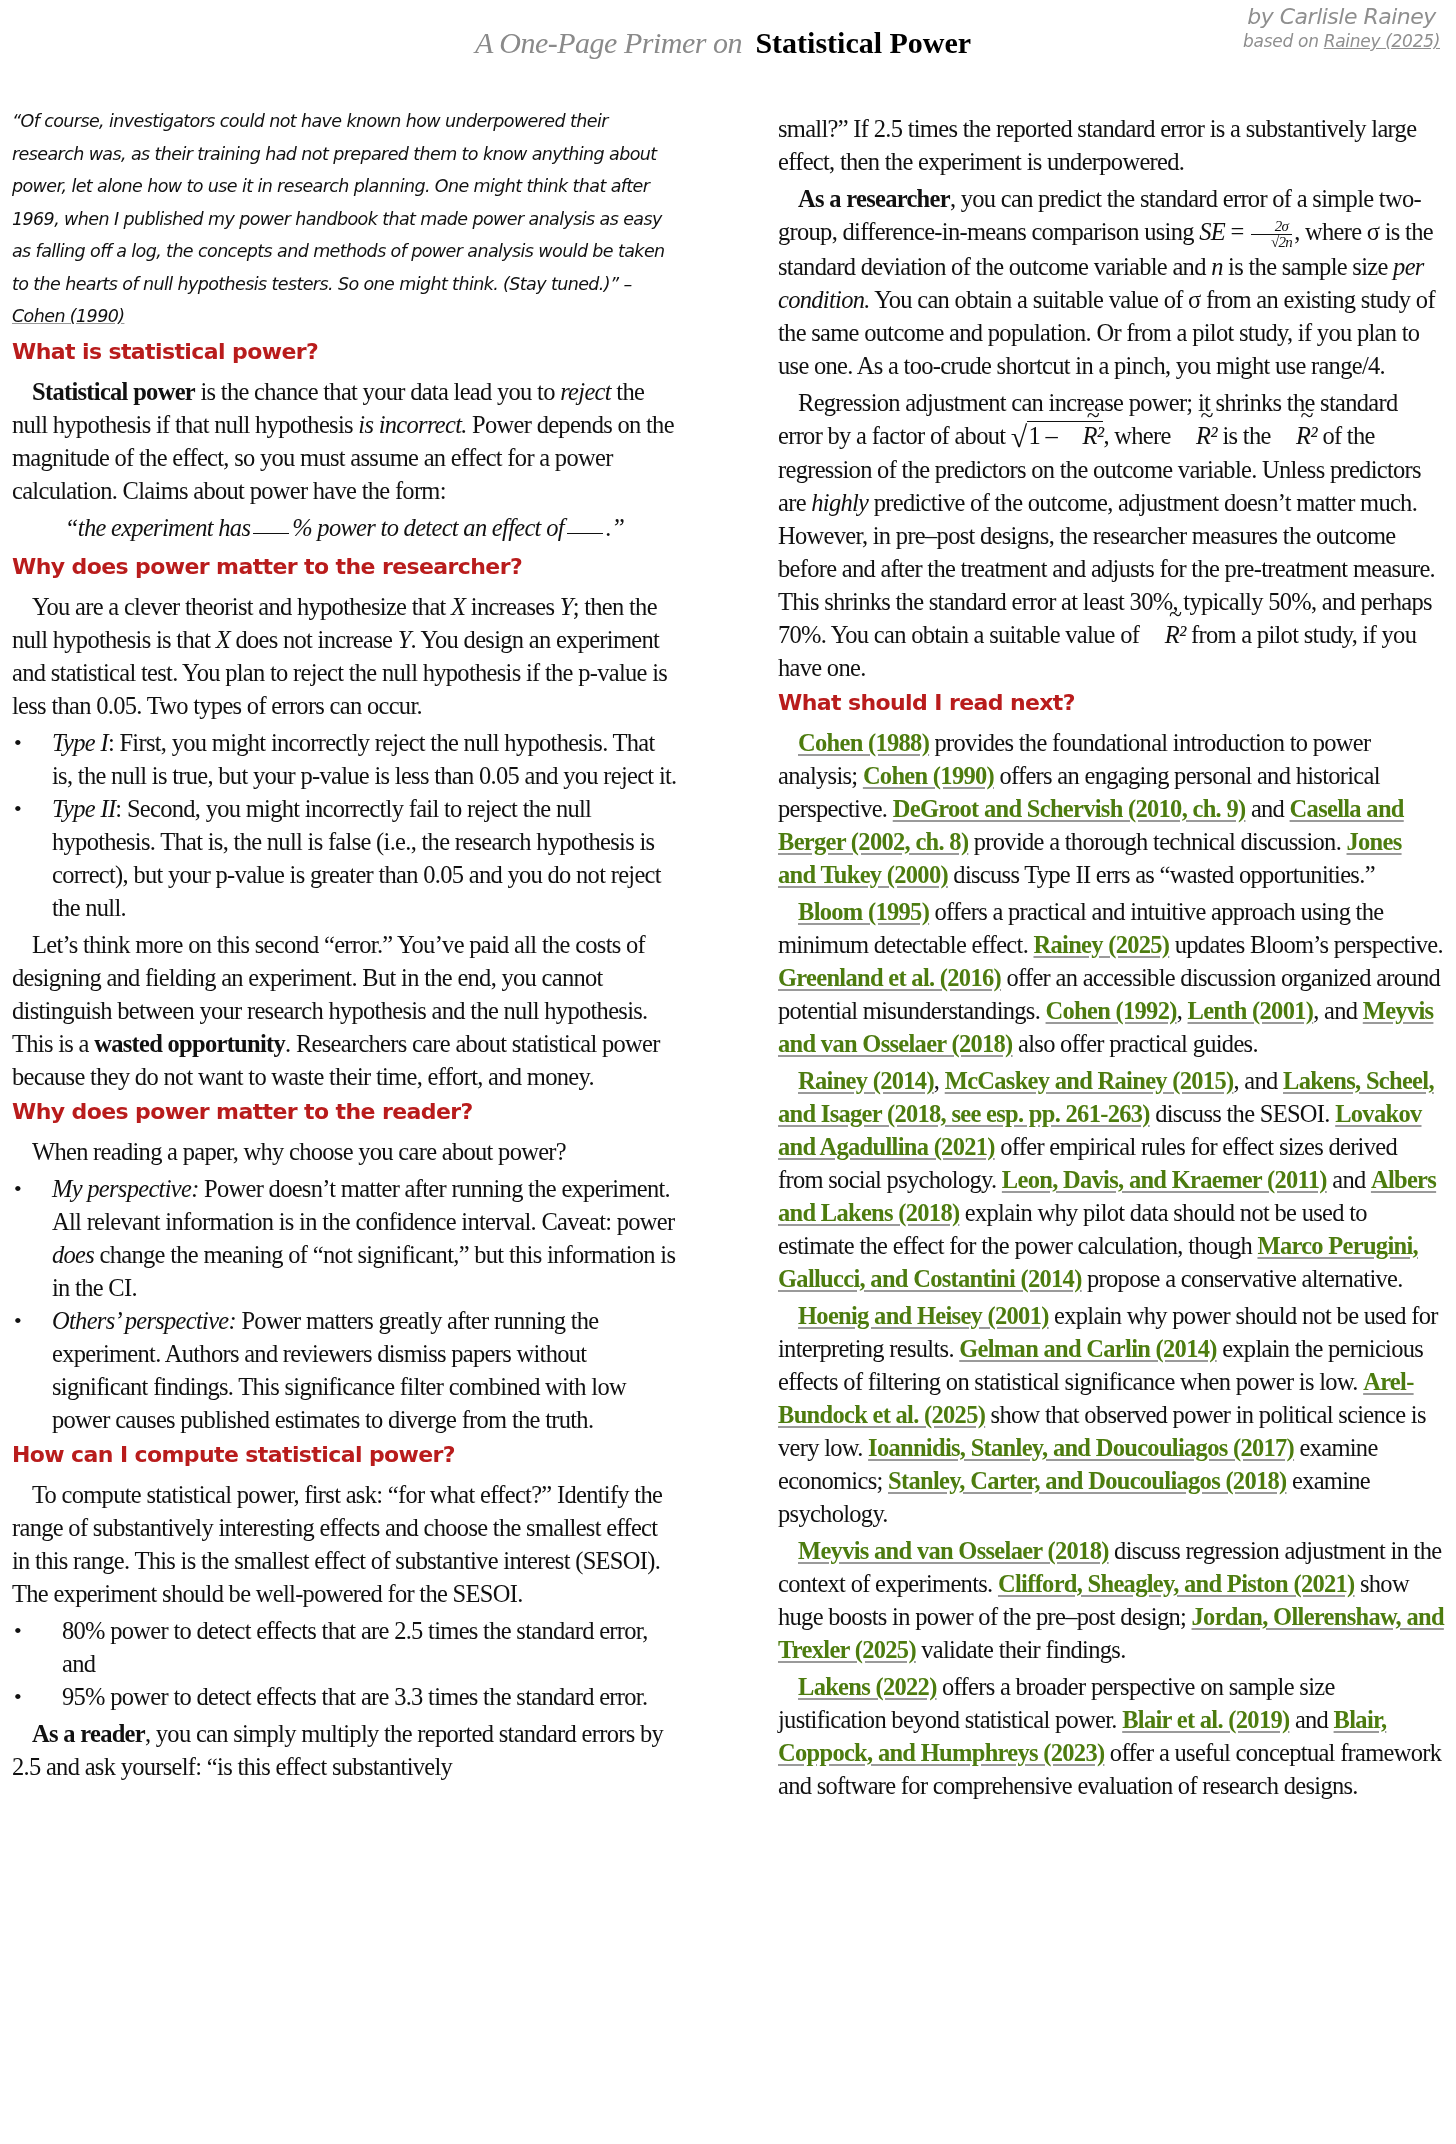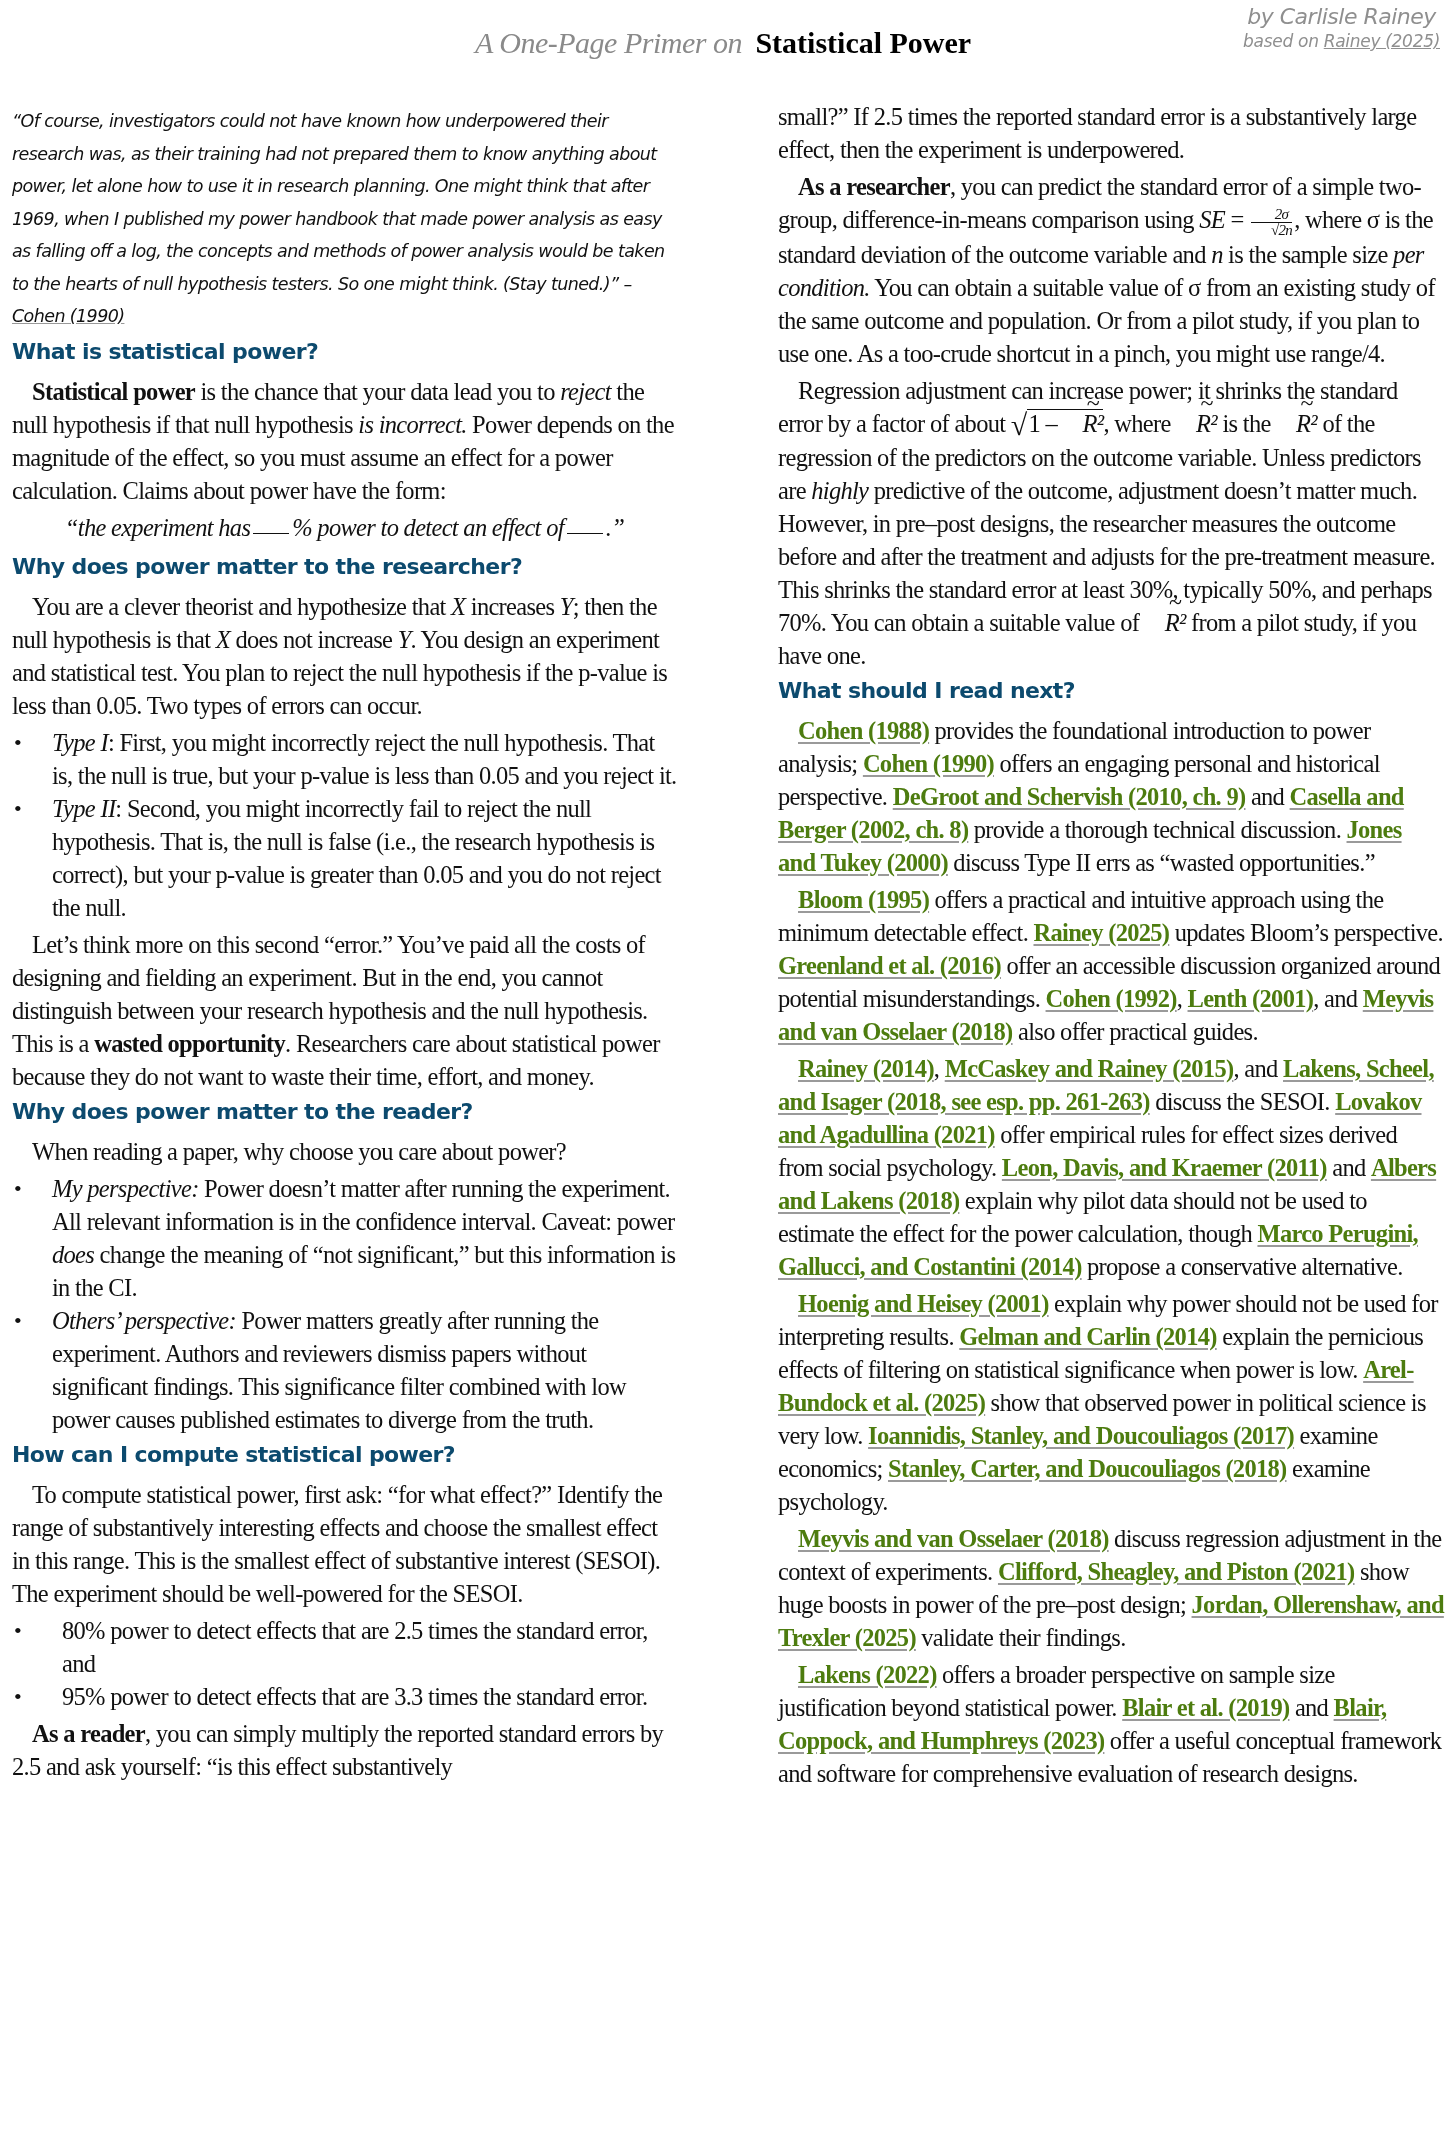--- a/index.html
+++ b/index.html
@@ -10,27 +10,27 @@
   .title .pre { font-style: italic; color: #8a8a8a; font-weight: normal; letter-spacing: -0.5px; }
   .title .main { font-weight: bold; color: #000; margin-left: 6px; }
   .byline { position: absolute; right: 16px; top: 4px; text-align: center; color: #8f8f8f;
             font-family: "DejaVu Sans", sans-serif; font-style: italic; }
   .byline .author { font-size: 22px; display: block; letter-spacing: -0.5px; }
   .byline .based { font-size: 17px; display: block; margin-top: 2px; letter-spacing: -0.3px; }
   .byline a { color: #8f8f8f; text-decoration: underline; }
 
   .col { position: absolute; top: 95px; }
   .col-left { left: 12px; width: 665px; }
-  .col-right { left: 778px; width: 666px; }
+  .col-right { left: 778px; width: 666px; margin-top: 12px; }
 
   .quote { font-family: "DejaVu Sans", sans-serif; font-style: italic; font-size: 17.5px;
            line-height: 32.5px; color: #111; letter-spacing: -0.6px; margin: 10px 0 0 0; }
   .quote a { color: #111; text-decoration: underline; text-decoration-color: #999; }
 
-  h2 { font-family: "DejaVu Sans", sans-serif; font-weight: bold; color: #0c4a6e;
+  h2 { font-family: "DejaVu Sans", sans-serif; font-weight: bold; color: #b91c1c;
        font-size: 22px; margin: 4px 0 8px 0; letter-spacing: -0.6px; line-height: 30px; }
 
   p, li { font-size: 24.5px; line-height: 33px; letter-spacing: -0.7px; margin: 0; }
   p.indent { text-indent: 20px; }
   p { margin-bottom: 4px; }
   ul { margin: 2px 0 4px 0; padding: 0; list-style: none; }
   li { position: relative; padding-left: 40px; }
   li .bullet { position: absolute; left: 2px; top: 0; font-size: 22px; }
   ul.wide li { padding-left: 50px; }
   .claim { text-align: center; font-style: italic; margin: 0 0 8px 0; }

